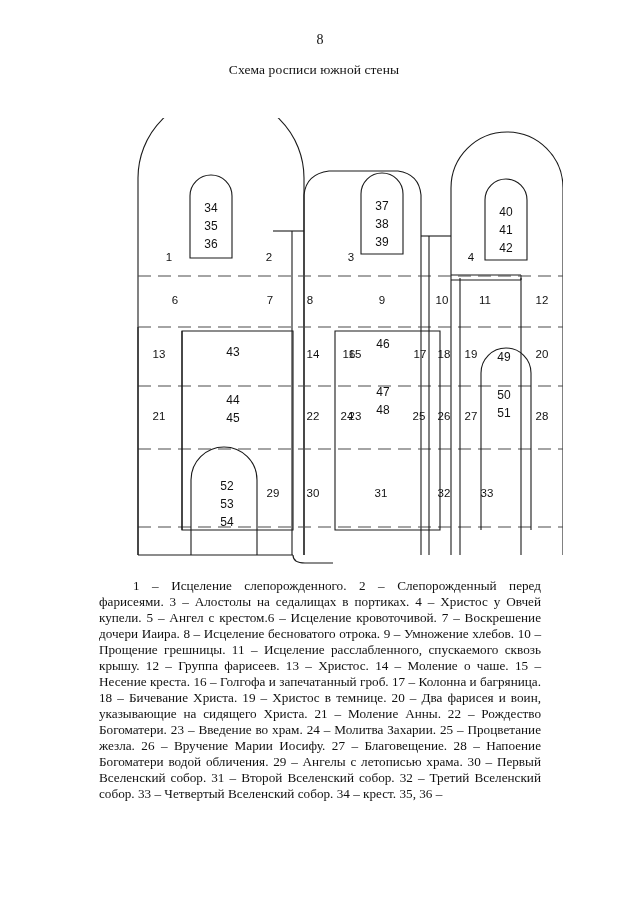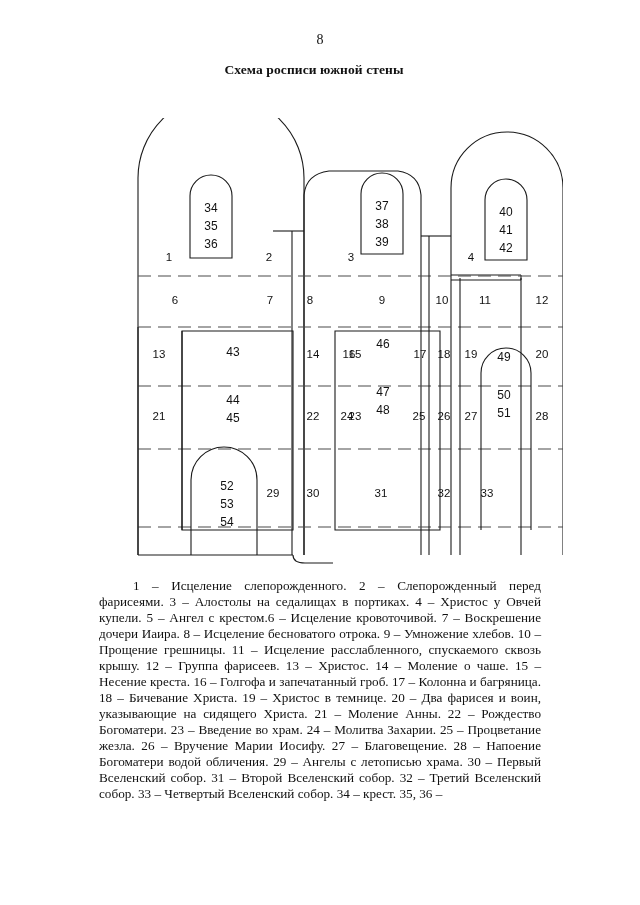--- a/index.html
+++ b/index.html
@@ -29,21 +29,21 @@
     font-size: 14px;
     letter-spacing: 0.2px;
   }
   .fig-title {
     position: absolute;
     top: 62px;
     left: 0;
     width: 628px;
     text-align: center;
     font-size: 13.5px;
-    font-weight: bold;
+    font-weight: normal;
     letter-spacing: 0.1px;
   }
 
   
   .diagram {
     position: absolute;
     top: 118px;
     left: 133px;
     width: 430px;
     height: 450px;

